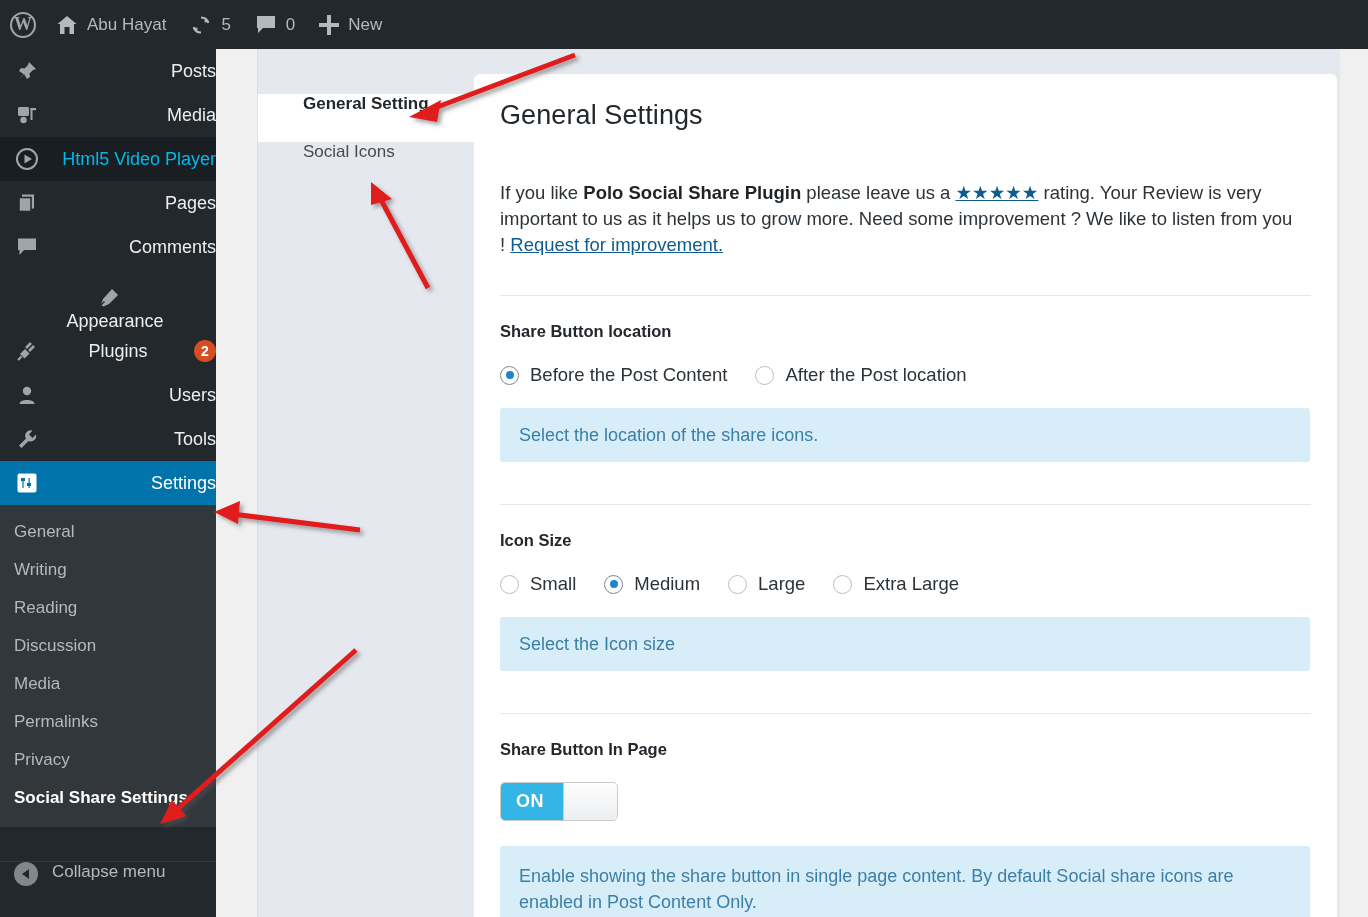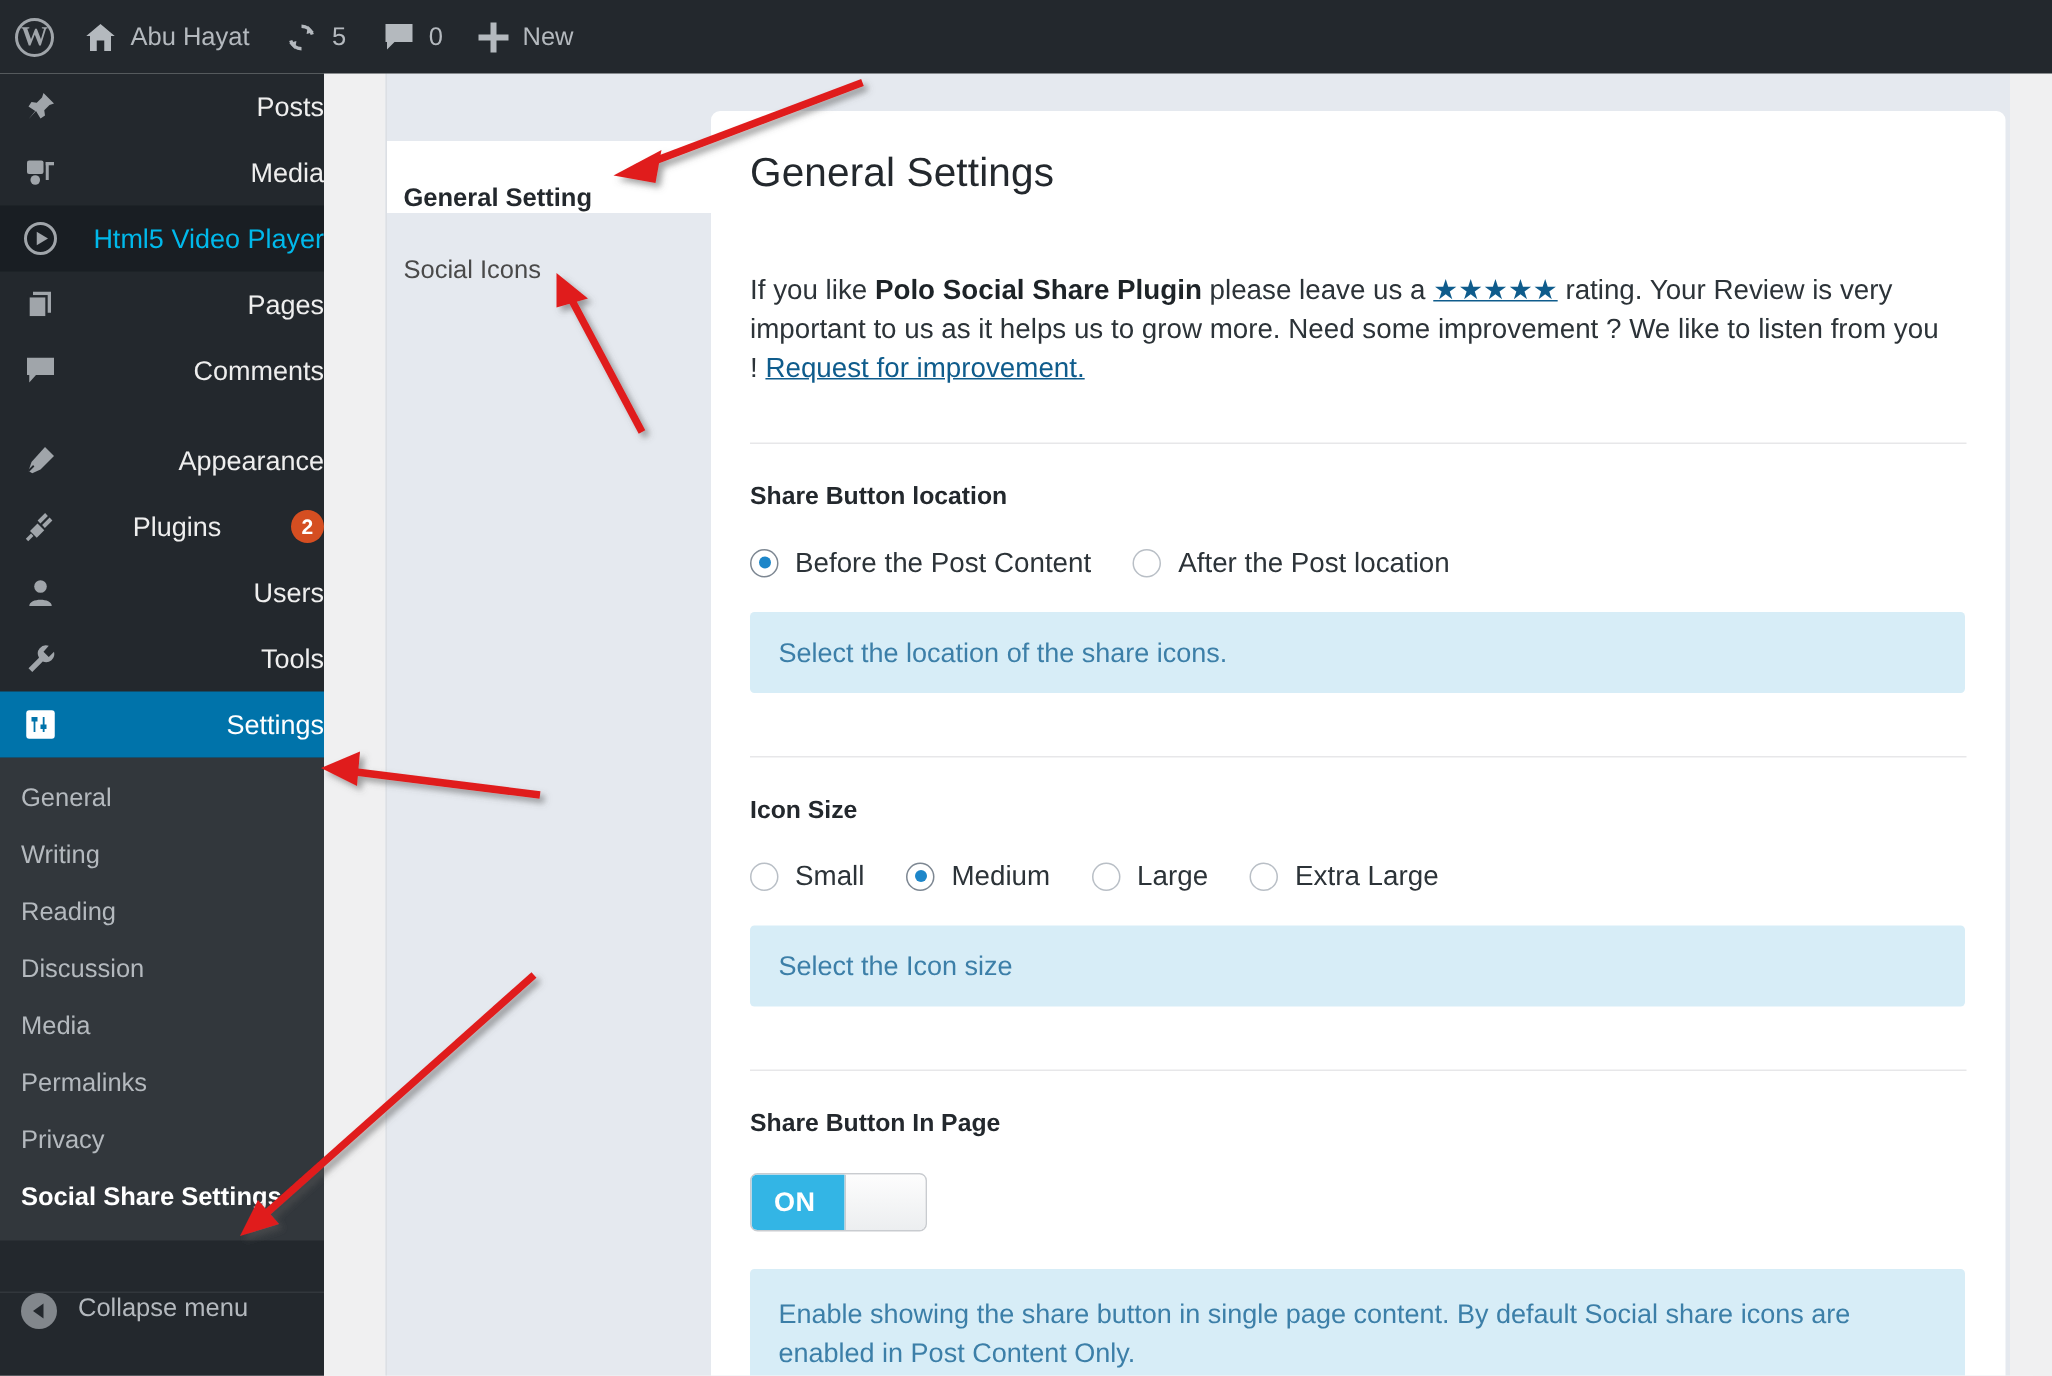--- a/index.html
+++ b/index.html
@@ -63,21 +63,21 @@
   .menu-top {
     display: flex; align-items: center;
     height: 44px; padding-left: 14px;
     color: #eeeeee; font-size: 18px;
     cursor: pointer; position: relative; justify-content: space-between;
   }
   .menu-top .m-ico {
     width: 26px; height: 26px; margin-right: 12px;
     flex: none; display: flex; align-items: center; justify-content: center;
   }
-  .menu-top.sep-above { margin-top: 16px; }
+  .menu-top.sep-above { margin-top: 16px; flex-direction: column; }
   .menu-top.current-hl { background: #191e23; }
   .menu-top.current-hl .m-label { color: #00b9eb; }
   .menu-top.active-blue { background: #0073aa; }
   .menu-top.active-blue .m-label { color: #ffffff; }
   .menu-arrow {
     position: absolute; right: -8px; top: 50%;
     transform: translateY(-50%);
     width: 0; height: 0;
     border-top: 8px solid transparent;
     border-bottom: 8px solid transparent;
@@ -133,22 +133,22 @@
     background: #e5e9ef; z-index: 6;
     border-left: 1px solid #dcdfe4;
   }
 
   
   #tabs {
     position: absolute; top: 94px; left: 258px;
     width: 216px; z-index: 10;
   }
   .tab {
-    display: flex; align-items: flex-end;
-    height: 48px; padding-left: 11px;
+    display: flex; align-items: flex-start;
+    height: 48px; padding-left: 45px;
     font-size: 17px; color: #4a4a4a; cursor: pointer;
   }
   .tab.tab-active {
     background: #ffffff; color: #23282d; font-weight: bold;
     width: 216px;
   }
 
   
   #content-card {
     position: absolute; top: 74px; left: 474px;

